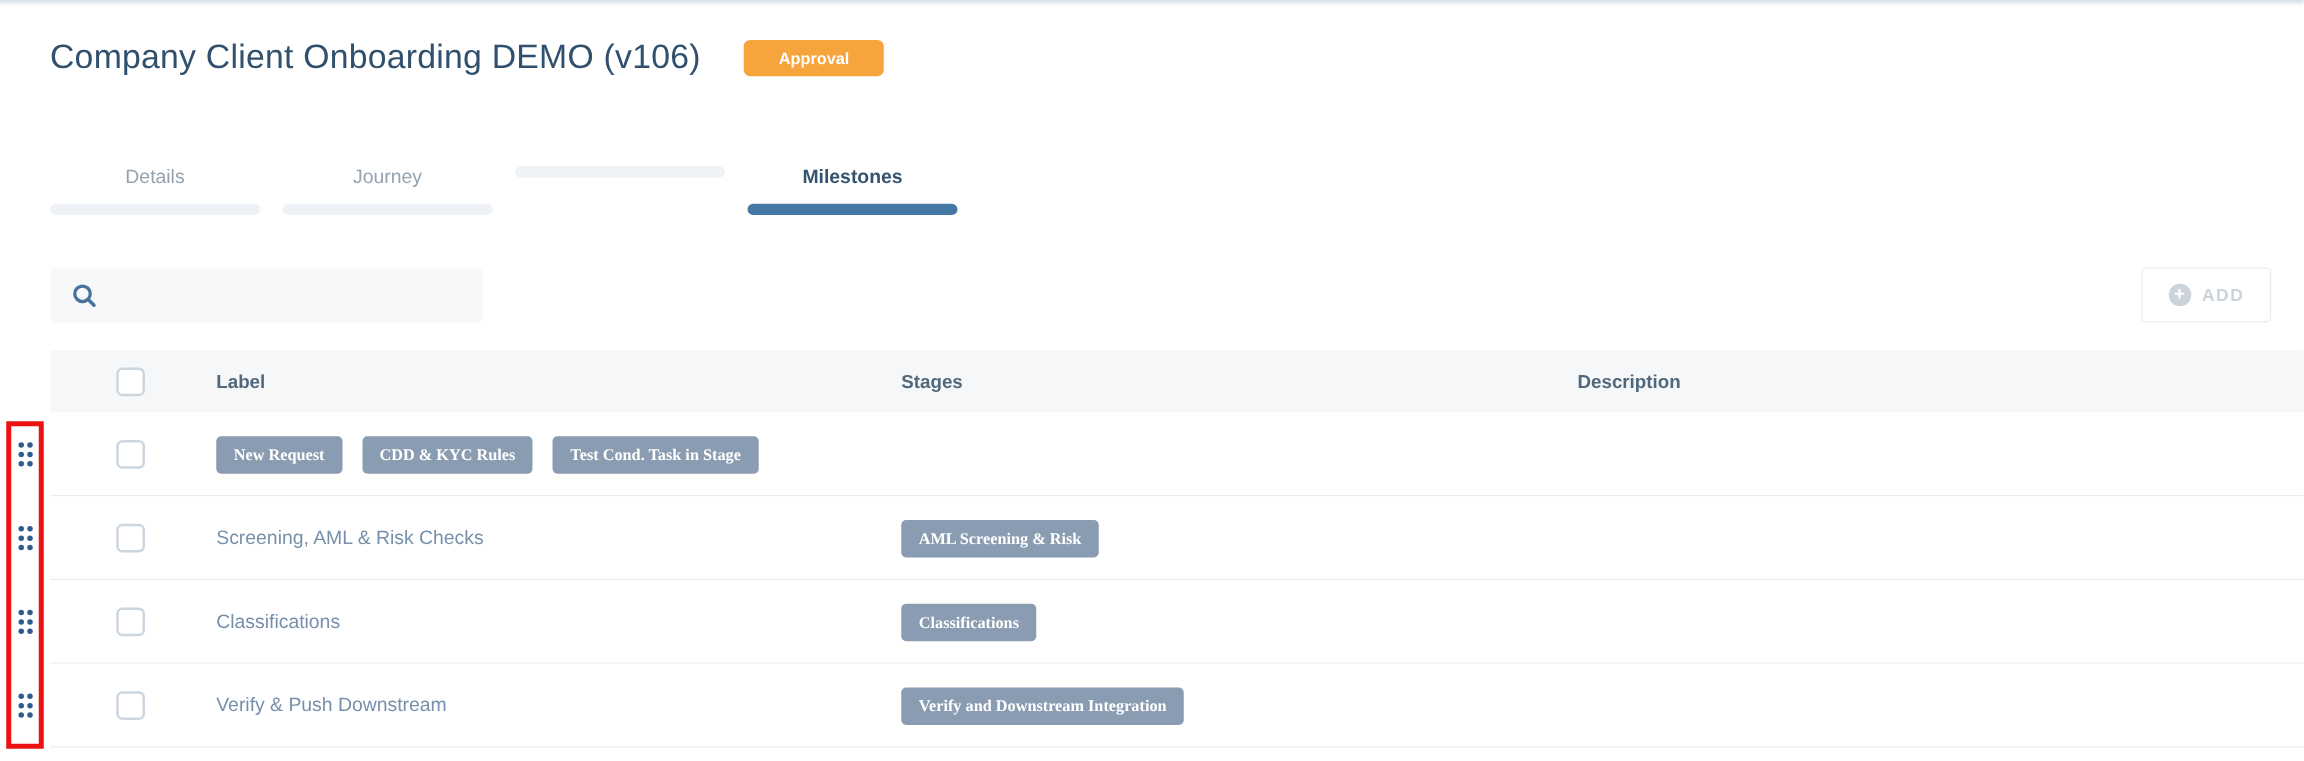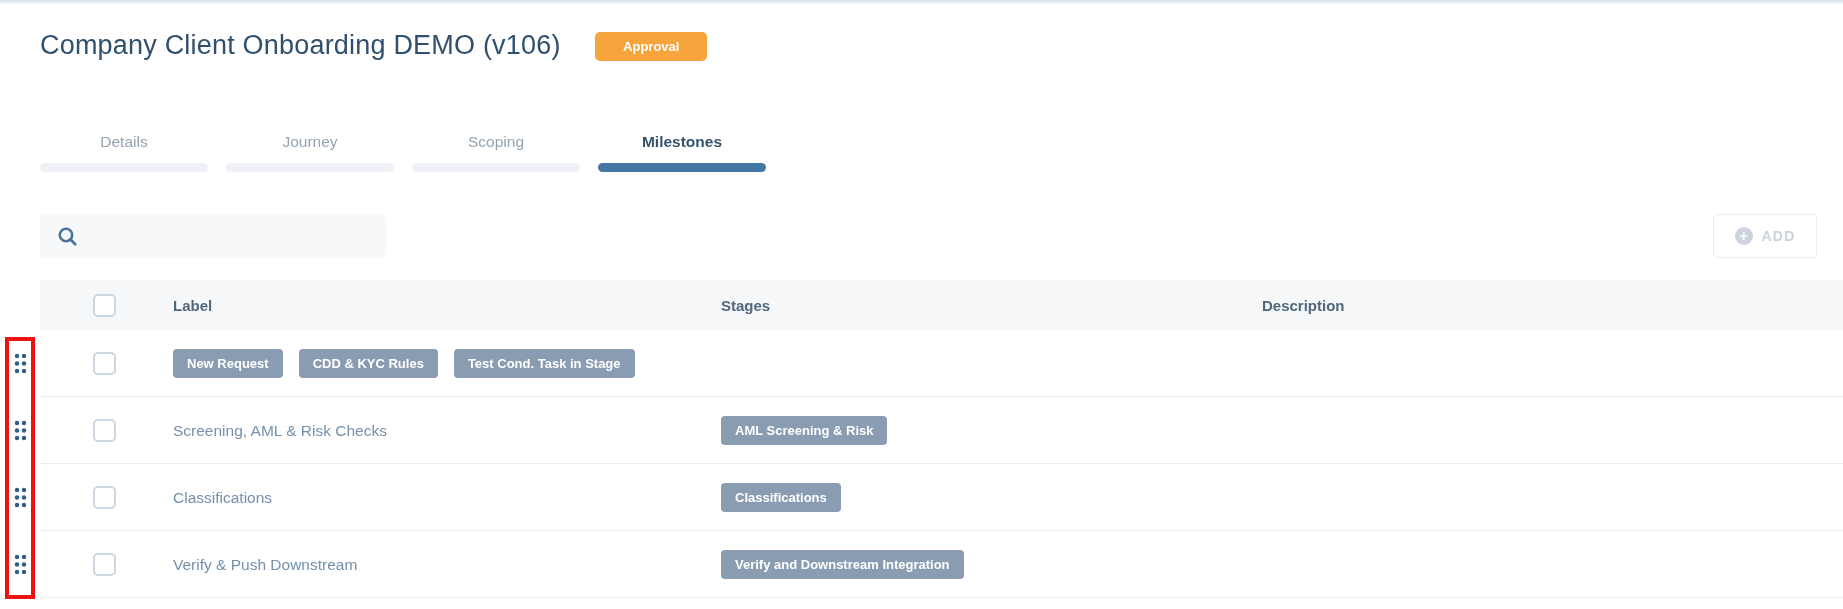--- a/index.html
+++ b/index.html
@@ -57,21 +57,21 @@
     align-items:center;gap:28px;}
   .thead{height:50px;background:#f5f7f9;}
   .tbody-row{height:67px;background:#fff;}
   .tbody-row::after{content:"";position:absolute;left:40px;right:0;bottom:0;height:1px;
     background:#e9eef3;}
   .thead .hcell{font-size:15px;font-weight:bold;color:#51677c;}
   .rail{height:100%;display:flex;align-items:center;justify-content:center;background:#fff;}
   .checkbox{width:23px;height:23px;margin-left:25px;border:2px solid #ccd6e0;
     border-radius:5px;background:#fff;cursor:pointer;}
   .label-cell{font-size:15.5px;color:#7690ab;}
-  .stages-cell{display:flex;flex-wrap:wrap;align-items:center;}
+  .stages-cell{display:flex;flex-wrap:wrap;align-items:center;font-family:Liberation Serif, serif;}
   .stage-badge{display:inline-block;background:var(--stage-badge);color:#fff;
     font-size:13px;font-weight:bold;padding:7px 14px;border-radius:4px;margin-right:16px;}
   .desc-cell{font-size:15px;color:#7690ab;}
 
   
   .annotation-rect{position:absolute;left:5px;top:337px;width:30px;height:262px;
     border:4px solid var(--annotation-red);pointer-events:none;}
 </style>
 </head>
 <body>
@@ -87,21 +87,20 @@
   <div class="tabs">
     <div class="tab">
       <span class="tab-label">Details</span>
       <span class="tab-bar"></span>
     </div>
     <div class="tab">
       <span class="tab-label">Journey</span>
       <span class="tab-bar"></span>
     </div>
     <div class="tab">
-      <span class="tab-label">Scoping</span>
       <span class="tab-bar"></span>
     </div>
     <div class="tab active">
       <span class="tab-label">Milestones</span>
       <span class="tab-bar"></span>
     </div>
   </div>
 
   <div class="toolbar">
     <div class="search-box">

